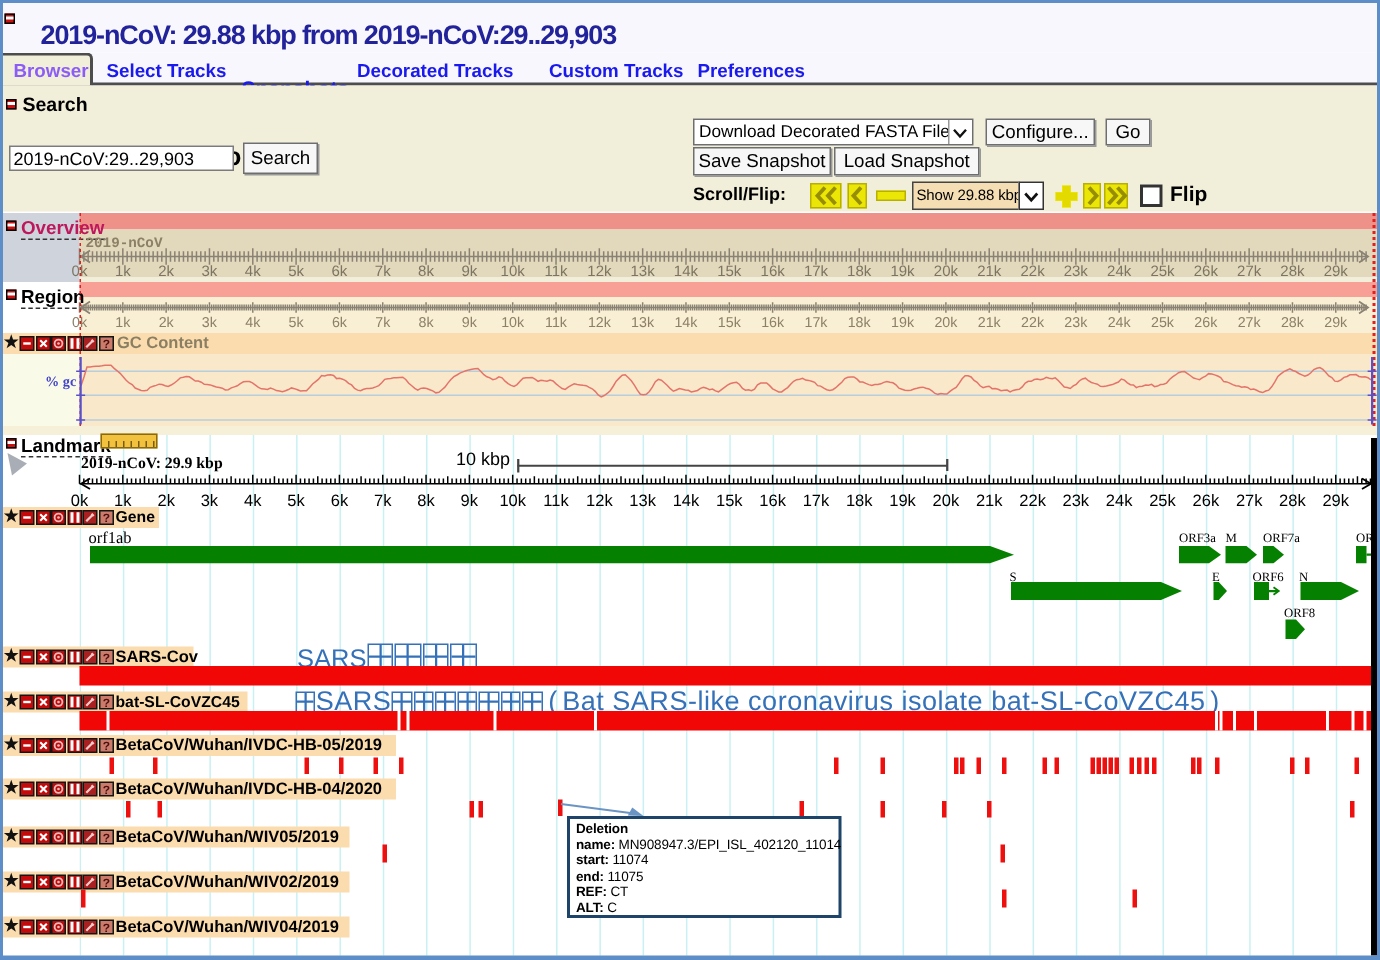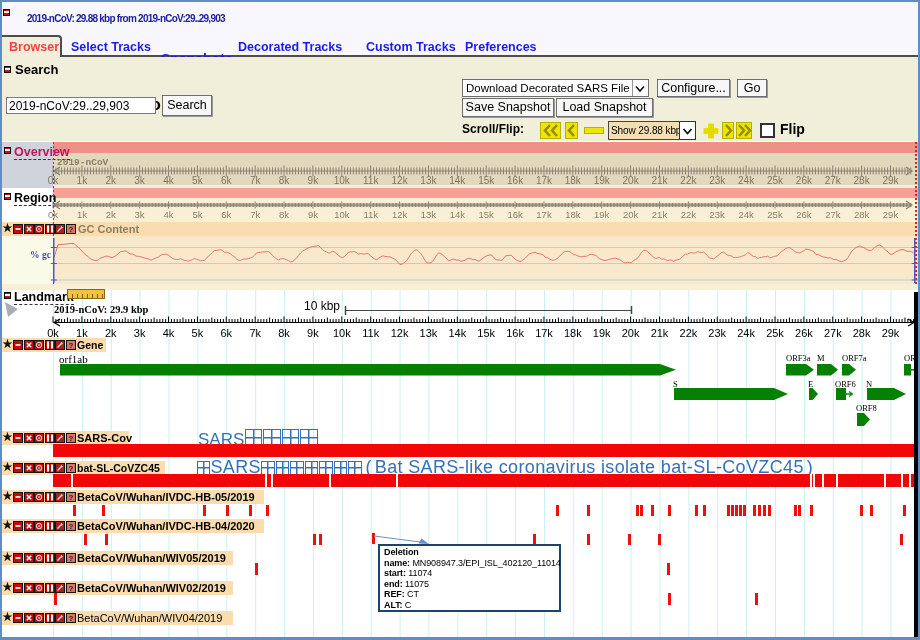--- a/index.html
+++ b/index.html
@@ -5,37 +5,37 @@
 .abs{position:absolute}
 .b{font-weight:bold}
 .mono{font-family:Liberation Serif, serif}
 .btn{position:absolute;background:#f7f7f7;border:1px solid #6e6e6e;box-shadow:1px 1px 0 #999;font-size:12.5px;font-family:"Liberation Sans",sans-serif;text-align:center;color:#000}
 .tick{position:absolute;width:3px;height:11px;background:#ee0f0f}
 svg{overflow:visible}
 </style></head><body>
 <div class="abs" style="left:2px;top:2px;width:916px;height:33px;background:#f7f7fd"></div>
 <span style="position:absolute;left:3px;top:9px;width:7px;height:7px;background:#cc0f0f;border:1px solid #000;"></span>
 <span style="position:absolute;left:4px;top:11px;width:5px;height:2px;background:#fff"></span>
-<div class="abs b" style="left:27px;top:13px;font-size:10px;letter-spacing:-0.75px;color:#22229a">2019-nCoV: 29.88 kbp from 2019-nCoV:29..29,903</div>
+<div class="abs b" style="left:27px;top:13px;font-size:18px;letter-spacing:-0.75px;color:#22229a">2019-nCoV: 29.88 kbp from 2019-nCoV:29..29,903</div>
 <div class="abs" style="left:2px;top:35px;width:916px;height:22px;background:#f7f7fd;border-bottom:2px solid #4d4d4d"></div>
 <div class="abs" style="left:2px;top:35px;width:60px;height:22px;background:#f1eeda;border-top:2px solid #4d4d4d;border-right:2px solid #4d4d4d;border-top-right-radius:4px"></div>
-<div class="abs b" style="left:9px;top:40px;font-size:12.5px;color:#ef4444">Browser</div>
+<div class="abs b" style="left:9px;top:40px;font-size:12.5px;color:#8b5cf6">Browser</div>
 <div class="abs b" style="left:71px;top:40px;font-size:12.5px;color:#1a1aef">Select Tracks</div>
 <div class="abs b" style="left:161px;top:51px;font-size:14px;color:#1a1aef">Snapshots</div>
 <div class="abs b" style="left:238px;top:40px;font-size:12.5px;color:#1a1aef">Decorated Tracks</div>
 <div class="abs b" style="left:366px;top:40px;font-size:12.5px;color:#1a1aef">Custom Tracks</div>
 <div class="abs b" style="left:465px;top:40px;font-size:12.5px;color:#1a1aef">Preferences</div>
 <div class="abs" style="left:2px;top:57px;width:916px;height:84px;background:#f1eeda"></div>
 <span style="position:absolute;left:4px;top:66px;width:7px;height:7px;background:#cc0f0f;border:1px solid #000;"></span>
 <span style="position:absolute;left:5px;top:68px;width:5px;height:2px;background:#fff"></span>
 <div class="abs b" style="left:15px;top:62px;font-size:13px;color:#000">Search</div>
 <div class="abs b" style="left:6px;top:95px;font-size:17px;color:#000">Landmark or Region<span style="font-weight:normal">:</span></div>
 <input class="abs" style="left: 6px; top: 97px; width: 150px; height: 17px; border: 1px solid rgb(123, 123, 123); font-size: 12px; font-family: &quot;Liberation Sans&quot;, sans-serif; padding-left: 2px; background: rgb(255, 255, 255);" value="2019-nCoV:29..29,903">
 <div class="btn" style="left:162px;top:95px;width:50px;height:21px;line-height:19px">Search</div>
-<div class="abs" style="left:462px;top:79px;width:187px;height:18px;background:#fff;border:1px solid #6e6e6e;font-size:11.5px;line-height:16px;padding-left:3px;white-space:nowrap">Download Decorated SARS File</div>
+<div class="abs" style="left:462px;top:79px;width:187px;height:18px;background:#fff;border:1px solid #6e6e6e;font-size:11.5px;line-height:16px;padding-left:3px;white-space:nowrap">Download Decorated FASTA File</div>
 <div class="abs" style="left:632px;top:80px;width:16px;height:16px;border-left:1px solid #999;background:#fff"></div>
 <svg class="abs" style="left:632px;top:80px" width="16" height="16">
     <path d="M4,6.5 L8,11 L12,6.5" stroke="#111" stroke-width="1.6" fill="none"></path>
   </svg>
 <div class="btn" style="left:657px;top:79px;width:73px;height:18px;line-height:16px">Configure...</div>
 <div class="btn" style="left:737px;top:79px;width:30px;height:18px;line-height:16px">Go</div>
 <div class="btn" style="left:462px;top:98px;width:92px;height:19px;line-height:17px">Save Snapshot</div>
 <div class="btn" style="left:556px;top:98px;width:97px;height:19px;line-height:17px">Load Snapshot</div>
 <div class="abs b" style="left:462px;top:122px;font-size:12px;color:#000">Scroll/Flip:</div>
 <div class="abs" style="left:540px;top:122px;width:21px;height:17px;background:#ece607;border:1px solid #b8b000"></div>
@@ -1765,21 +1765,21 @@
     <rect x="6" y="1.5" width="2" height="7" fill="#fff"></rect>
   </svg>
 <svg style="position:absolute;left:55.0px;top:613px" width="10" height="10">
     <rect x="0.5" y="0.5" width="9" height="9" fill="#a82020" stroke="#151515" stroke-width="1"></rect>
     <path d="M2.5,7.5 L6.5,3.5 M6,2.5 L7.5,4" stroke="#f3c9c9" stroke-width="1.5" fill="none"></path>
   </svg>
 <svg style="position:absolute;left:65.5px;top:613px" width="10" height="10">
     <rect x="0.5" y="0.5" width="9" height="9" fill="#cc7a6a" stroke="#151515" stroke-width="1"></rect>
     <text x="5" y="8" font-size="8" font-weight="bold" fill="#4a1010" text-anchor="middle" font-family="Liberation Sans,sans-serif">?</text>
   </svg>
-<span style="position:absolute;left:77px;top:612px;font-weight:normal;font-size:11px;color:#000;font-family:Liberation Sans, sans-serif;white-space:nowrap">BetaCoV/Wuhan/WIV04/2019</span>
+<span style="position:absolute;left:77px;top:612px;font-weight:bold;font-size:11px;color:#000;font-family:Liberation Sans, sans-serif;white-space:nowrap">BetaCoV/Wuhan/WIV04/2019</span>
 <div class="tick" style="left:73px;top:505px"></div>
 <div class="tick" style="left:102px;top:505px"></div>
 <div class="tick" style="left:203px;top:505px"></div>
 <div class="tick" style="left:226px;top:505px"></div>
 <div class="tick" style="left:249px;top:505px"></div>
 <div class="tick" style="left:266px;top:505px"></div>
 <div class="tick" style="left:556px;top:505px"></div>
 <div class="tick" style="left:587px;top:505px"></div>
 <div class="tick" style="left:636px;top:505px"></div>
 <div class="tick" style="left:640px;top:505px"></div>

